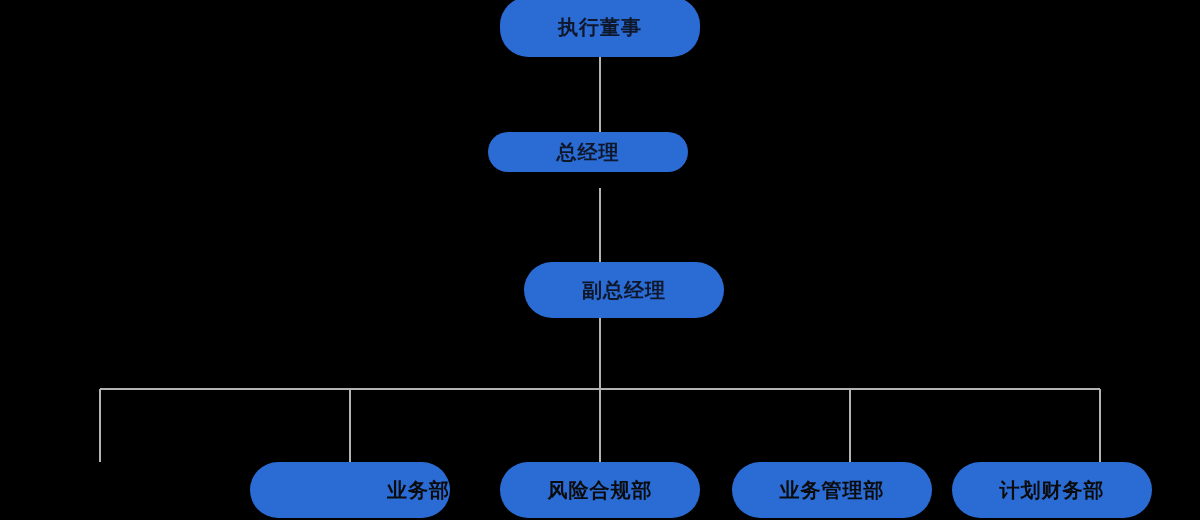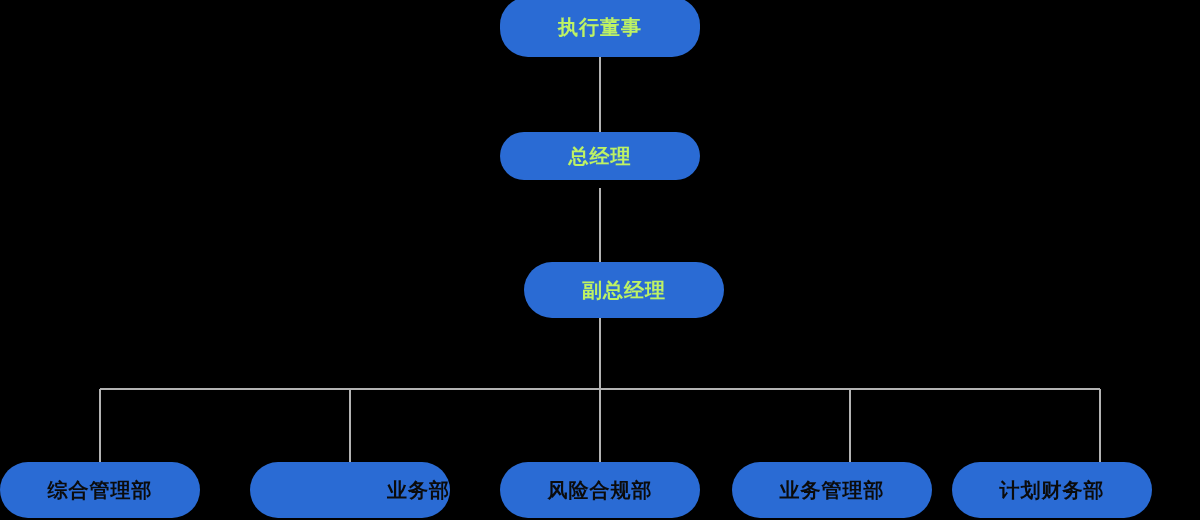--- a/index.html
+++ b/index.html
@@ -37,29 +37,29 @@
     z-index: 2;
   }
   .node-label {
     font-size: 20px;
     font-weight: 700;
     letter-spacing: 1px;
     line-height: 1;
     white-space: nowrap;
   }
   .node.level-exec   { left: 500px; top: -3px;  width: 200px; height: 60px; }
-  .node.level-gm     { left: 500px; top: 132px; width: 200px; height: 48px; }
+  .node.level-gm     { left: 488px; top: 132px; width: 200px; height: 40px; }
   .node.level-dgm    { left: 524px; top: 262px; width: 200px; height: 56px; }
   .node.dept         { top: 462px; width: 200px; height: 56px; }
   .node.dept-0 { left: 0px; }
   .node.dept-1 { left: 250px; justify-content: flex-end; }
   .node.dept-2 { left: 500px; align-items: center; }
   .node.dept-3 { left: 732px; }
   .node.dept-4 { left: 952px; }
-  .text-light { color: #bef264; }
+  .text-light { color: #0f172a; }
   .text-dark  { color: #0b0b0b; }
 </style>
 </head>
 <body>
 
 <div id="chart-canvas">
 
   <svg id="connector-layer" viewBox="0 0 1200 520" width="1200" height="520" aria-hidden="true">
     <g stroke="#b3b3b3" stroke-width="2" fill="none" shape-rendering="crispEdges">
       <line x1="600" y1="57" x2="600" y2="132"></line>
@@ -79,23 +79,20 @@
   </div>
 
   <div class="node level-gm">
     <span class="node-label text-light">总经理</span>
   </div>
 
   <div class="node level-dgm">
     <span class="node-label text-light">副总经理</span>
   </div>
 
-  <div class="node dept dept-0">
-    <span class="node-label text-dark">综合管理部</span>
-  </div>
 
   <div class="node dept dept-1">
     <span class="node-label text-dark">业务部</span>
   </div>
 
   <div class="node dept dept-2">
     <span class="node-label text-dark">风险合规部</span>
   </div>
 
   <div class="node dept dept-3">

